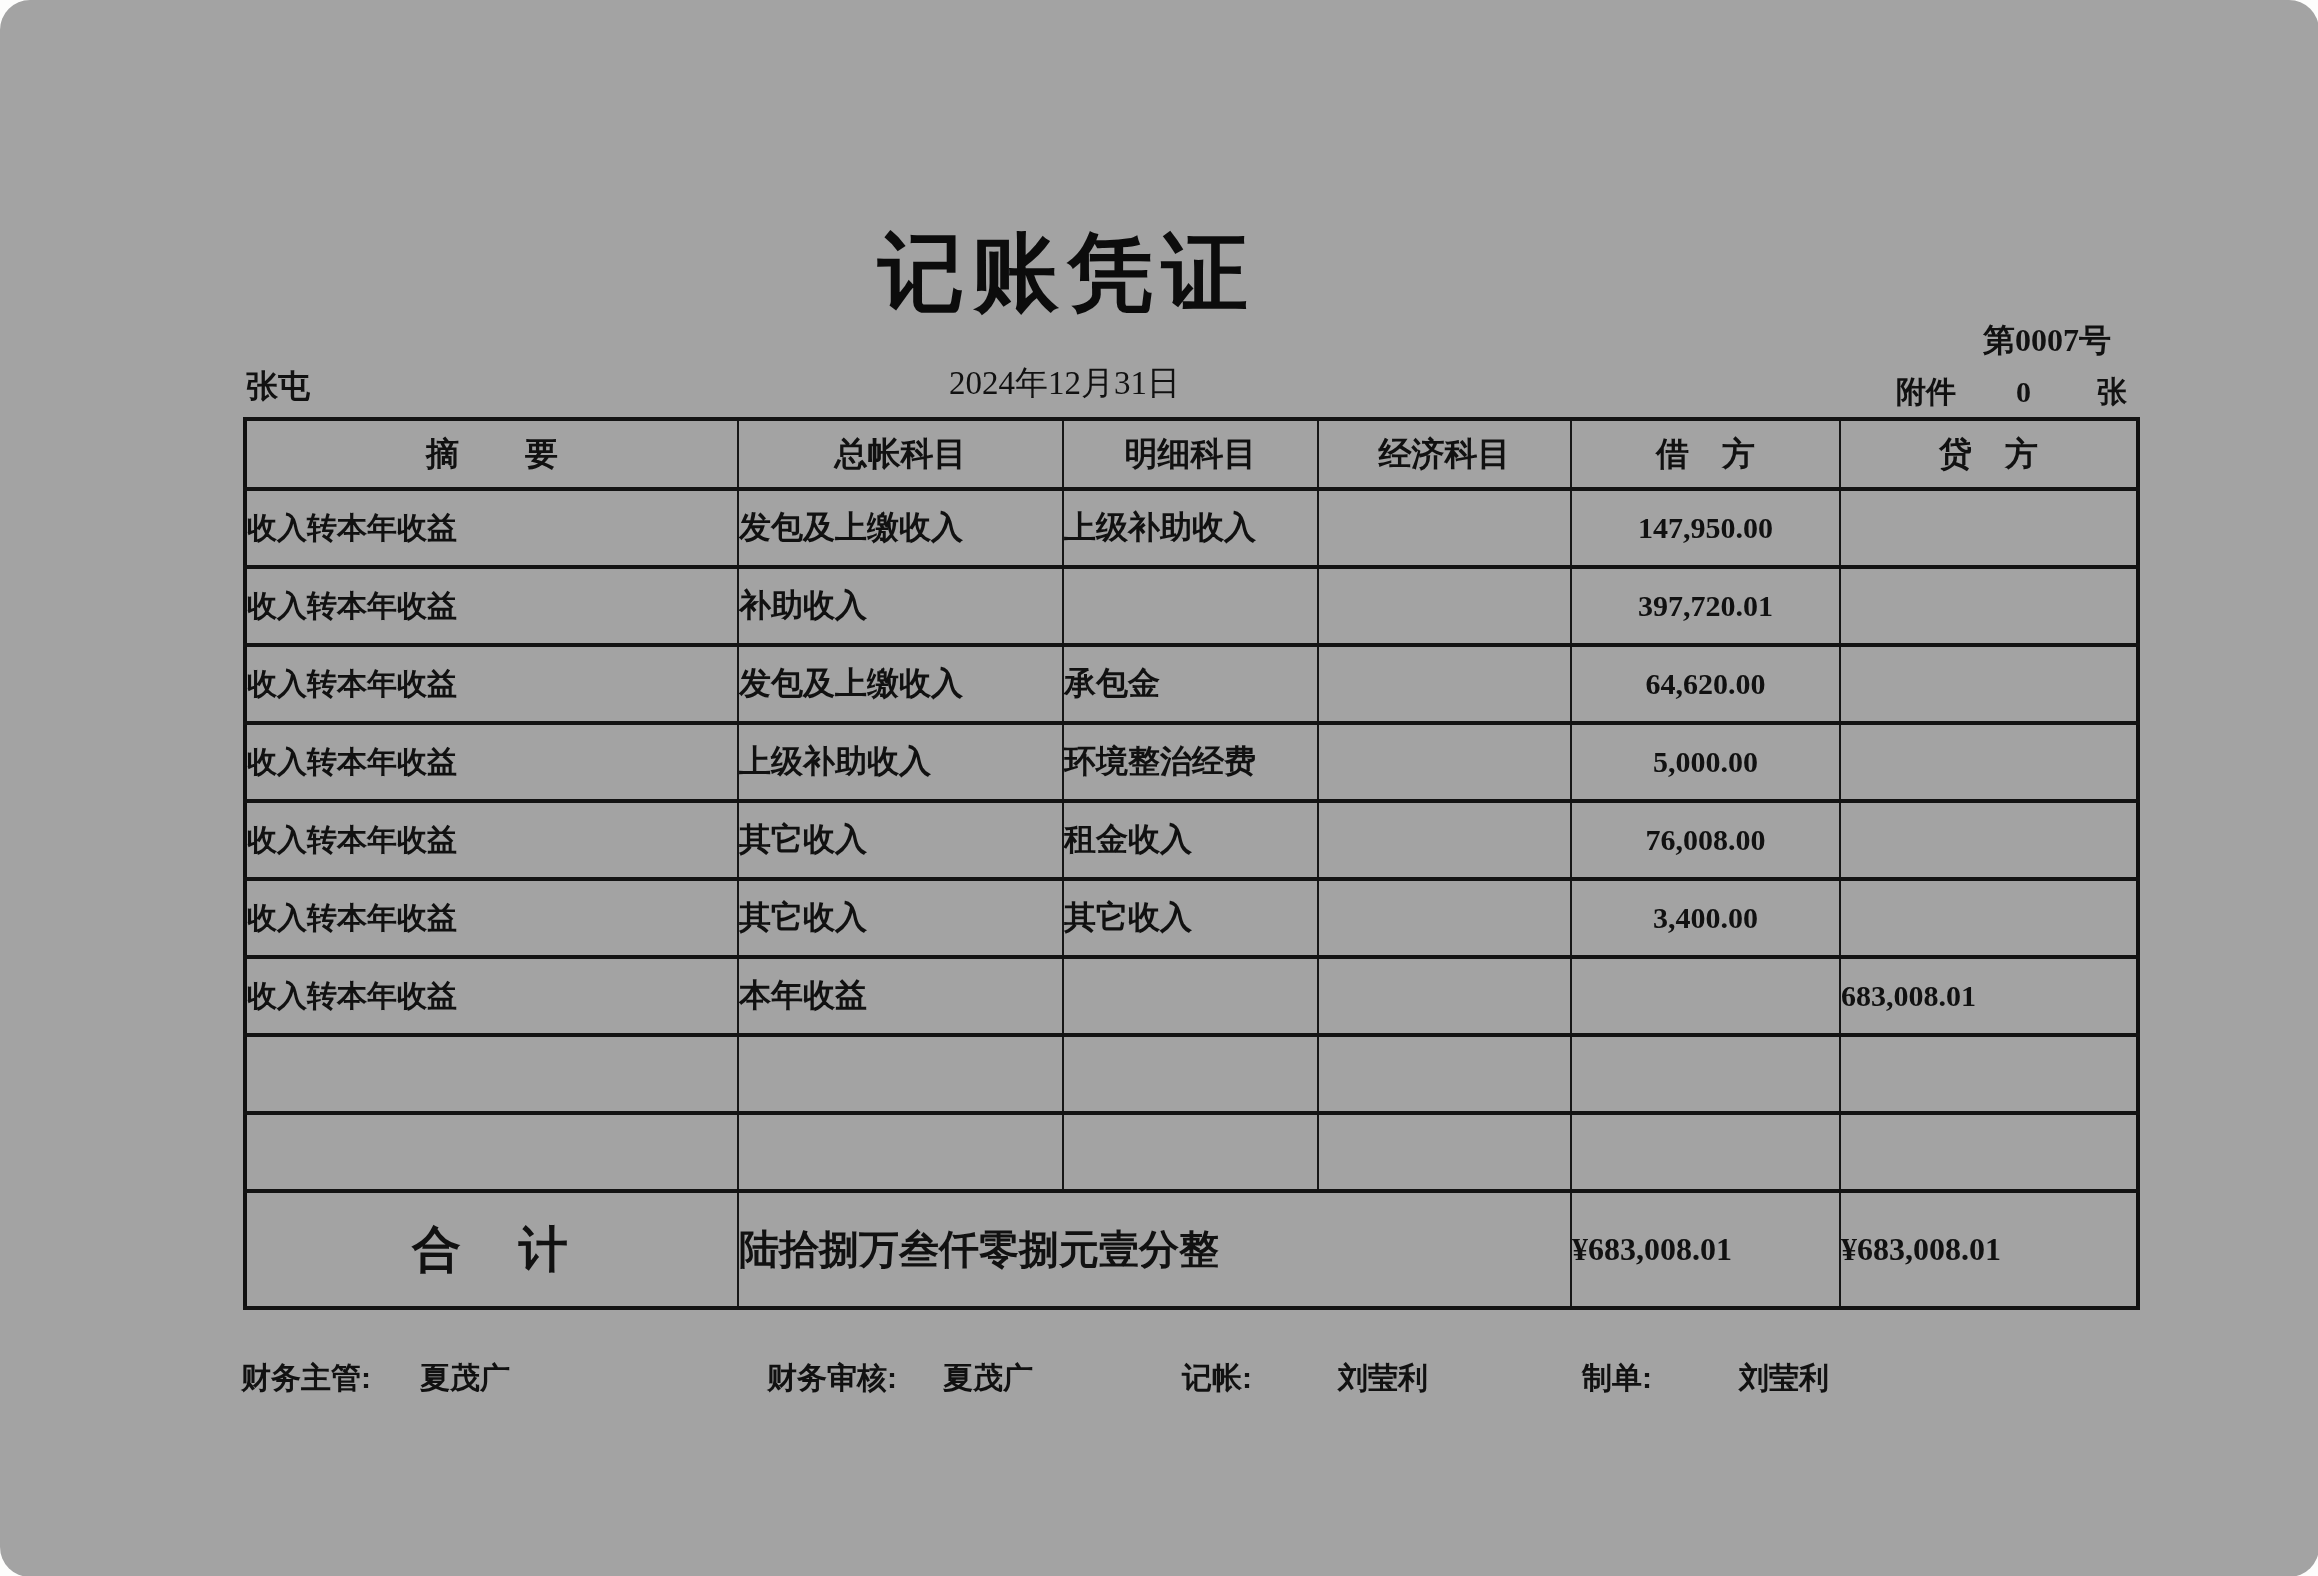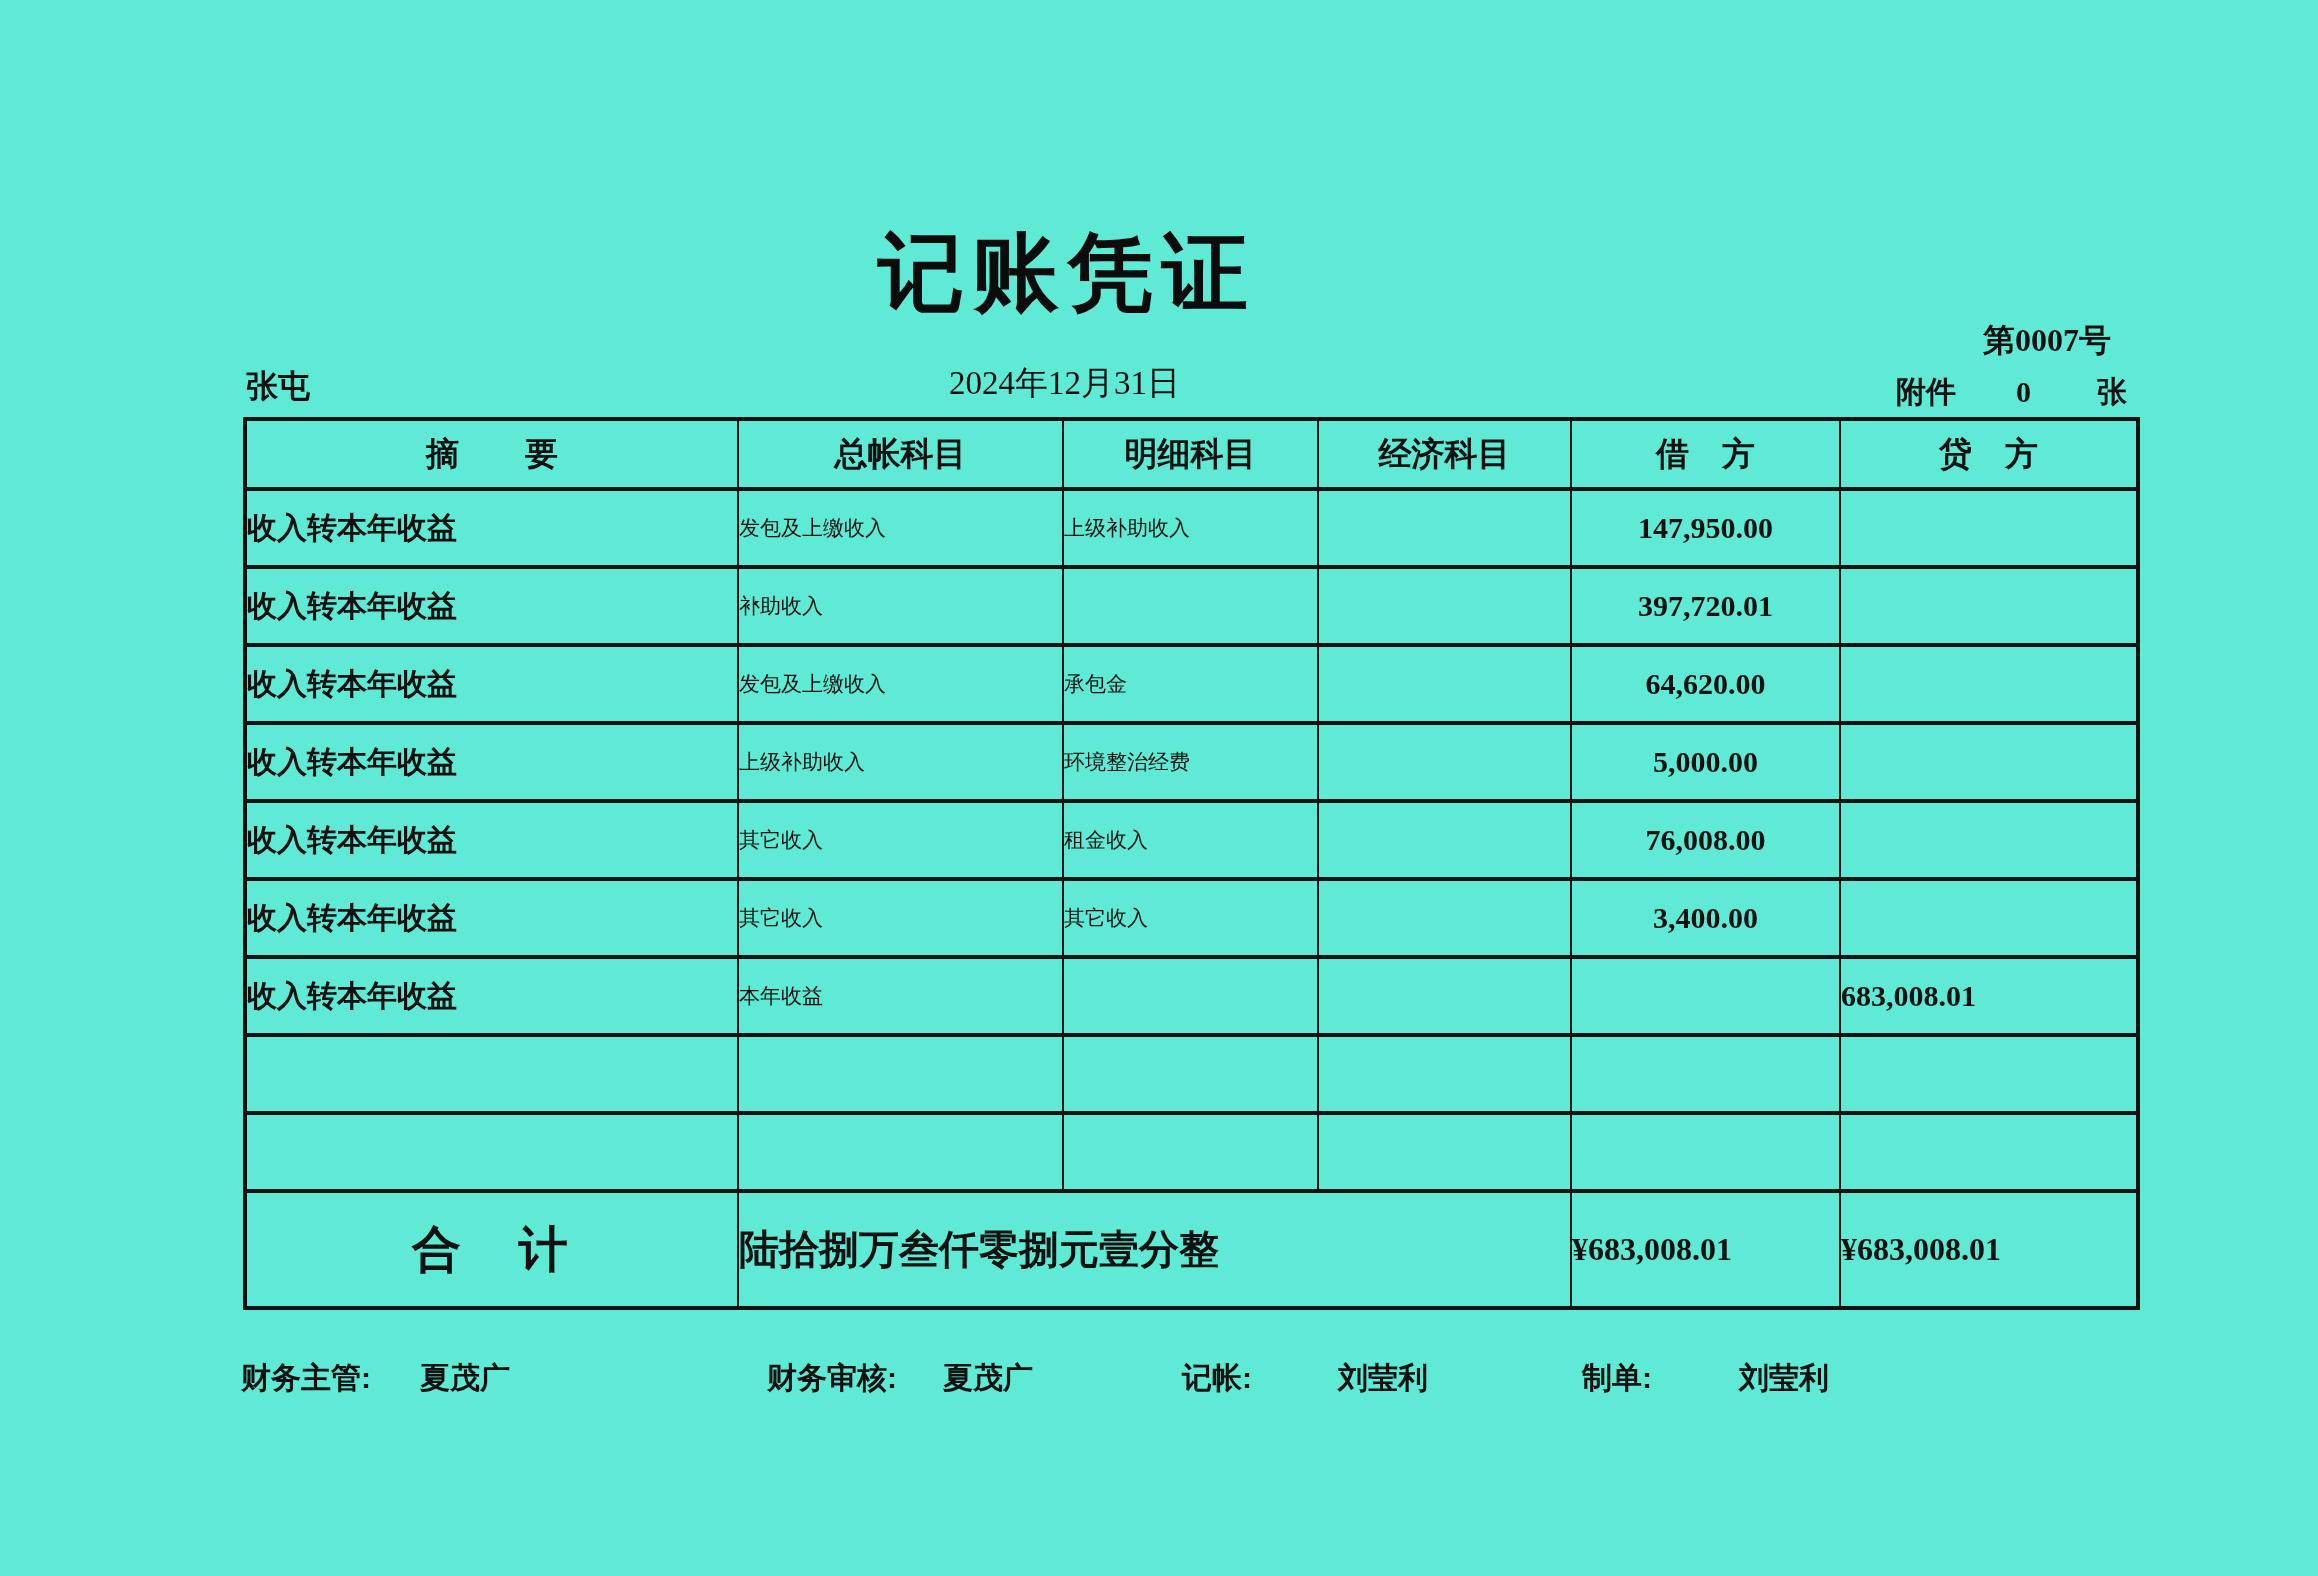--- a/index.html
+++ b/index.html
@@ -4,24 +4,25 @@
 <style>
   html, body {
     margin: 0;
     padding: 0;
     background: #fdfdfc;
   }
   .page {
     position: relative;
     width: 2319px;
     height: 1577px;
-    background: #5eead4;
+    background: #a3a3a3;
     overflow: hidden;
     color: #111;
     font-family: "Liberation Sans", sans-serif;
+    border-radius: 30px;
   }
   
   .title {
     position: absolute;
     left: 878px;
     top: 215px;
     font-family: "Liberation Serif", serif;
     font-size: 86px;
     font-weight: 700;
     letter-spacing: 8.6px;
@@ -89,21 +90,21 @@
   thead tr { height: 70px; }
   tr.data-row { height: 78px; }
   tr.total-row { height: 117px; }
   th.hcell {
     font-size: 33px;
     font-weight: 700;
     text-align: center;
     vertical-align: middle;
   }
   td.c-sum { font-size: 30px; font-weight: 700; text-align: left; padding-left: 10px; vertical-align: middle; }
-  td.c-gen, td.c-det { font-size: 21px; font-weight: 400; text-align: left; padding-left: 7.2px; vertical-align: middle; }
+  td.c-gen, td.c-det { font-size: 32px; font-weight: 700; text-align: left; padding-left: 7.2px; vertical-align: middle; }
   td.c-eco { font-size: 30px; font-weight: 700; text-align: center; vertical-align: middle; }
   td.c-deb {
     font-family: "Liberation Serif", serif;
     font-size: 30px; font-weight: 700;
     text-align: center; vertical-align: middle;
   }
   td.c-cre {
     font-family: "Liberation Serif", serif;
     font-size: 30px; font-weight: 700;
     text-align: left; padding-left: 4.3px; vertical-align: middle;

